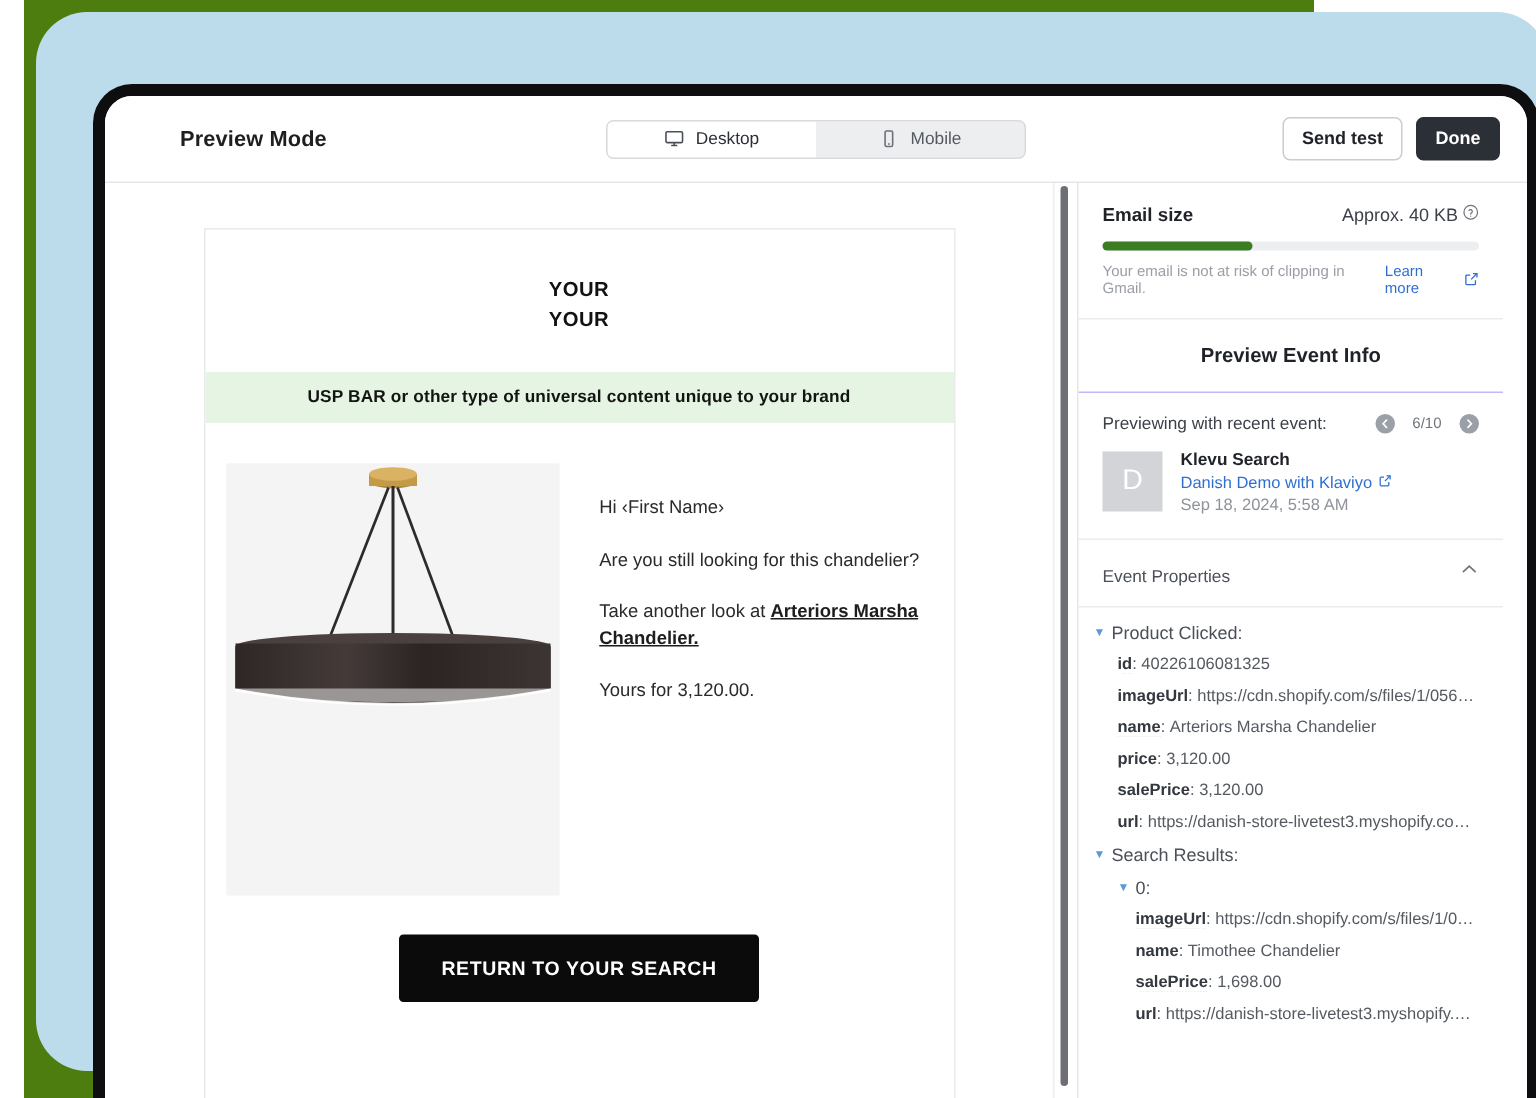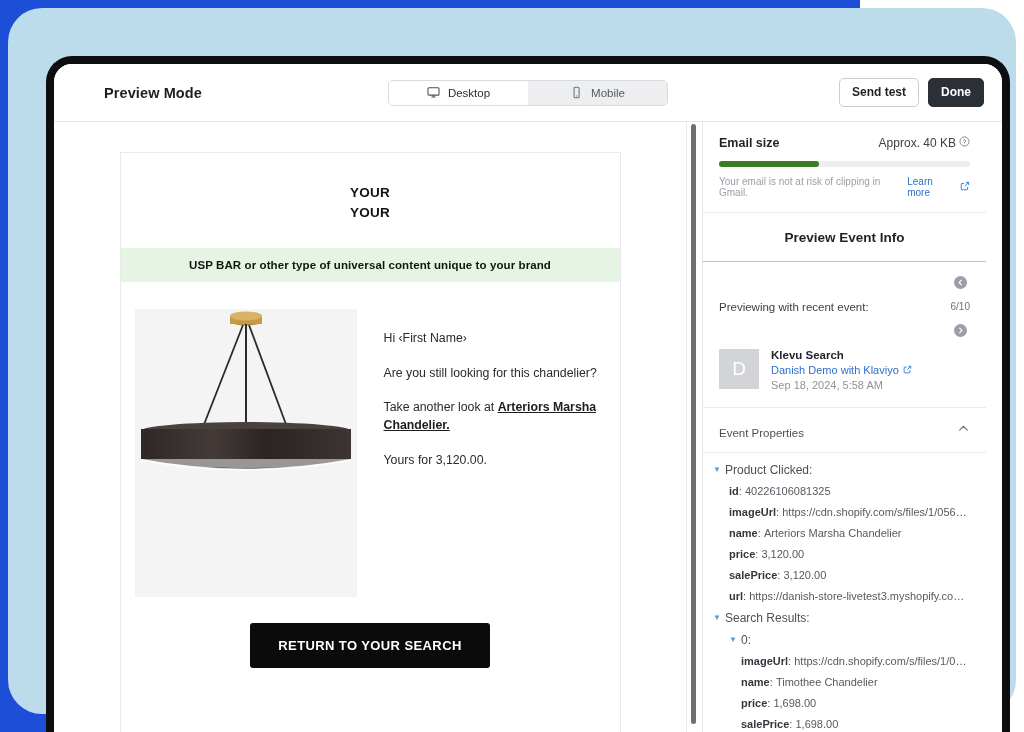--- a/index.html
+++ b/index.html
@@ -4,21 +4,21 @@
 <style>
   * { box-sizing: border-box; margin: 0; padding: 0; }
   html, body {
     width: 1024px; height: 732px;
     font-family: "Liberation Sans", sans-serif;
     background: #ffffff;
     overflow: hidden;
   }
 
   
-  #stage { position: relative; width: 860px; height: 732px; background: #1d4ed8; }
+  #stage { position: relative; width: 860px; height: 732px; background: #4d7c0f; margin-left: 16px; }
   #blue-panel {
     position: absolute; left: 8px; top: 8px; width: 1008px; height: 706px;
     background: #bcdcec; border-radius: 34px;
   }
   #device-bezel {
     position: absolute; left: 46px; top: 56px; width: 964px; height: 690px;
     background: #0e0e10; border-radius: 26px 26px 0 0;
     padding: 8px 8px 0 8px;
   }
   #app-window {
@@ -124,21 +124,21 @@
   #size-bar-fill { height: 6px; border-radius: 4px; background: #3a7d22; width: 40%; }
   #clipping-note { margin-top: 9px; font-size: 10px; color: #9a9ea6; display: flex; align-items: center; gap: 4px; }
   #learn-more-link { color: #2f6fd0; cursor: pointer; }
 
   #preview-event-info-header { padding: 15px 16px; border-bottom: 1px solid #c4b5fd; text-align: center; }
   #preview-event-info-title { font-size: 13.5px; font-weight: 700; color: #1f2227; }
 
   #recent-event-section { padding: 14px 16px 16px 16px; border-bottom: 1px solid #ebebee; }
   #recent-event-row { display: flex; align-items: center; }
   #recent-event-label { font-size: 11.5px; color: #3c4149; }
-  #event-nav { margin-left: auto; display: flex; align-items: center; gap: 12px; flex-direction: column; }
+  #event-nav { margin-left: auto; display: flex; align-items: center; gap: 12px; }
   .nav-circle {
     width: 13px; height: 13px; border-radius: 50%; background: #9ba0a8;
     display: flex; align-items: center; justify-content: center; cursor: pointer;
   }
   #event-counter { font-size: 10px; color: #6f747c; }
   #event-card { display: flex; gap: 12px; margin-top: 12px; }
   #event-avatar {
     width: 40px; height: 40px; background: #d2d4d8; color: #ffffff;
     font-size: 19px; display: flex; align-items: center; justify-content: center;
     flex: none; font-weight: 400;
@@ -382,23 +382,20 @@
               <span class="caret">▼</span>
               <span class="node-label">0:</span>
             </div>
             <div class="kv indent-2">
               <span class="k">imageUrl</span><span class="v">:&nbsp;</span><span class="v">https://cdn.shopify.com/s/files/1/0564/…</span>
             </div>
             <div class="kv indent-2">
               <span class="k">name</span><span class="v">:&nbsp;</span><span class="v">Timothee Chandelier</span>
             </div>
             <div class="kv indent-2">
-              <span class="k">price</span><span class="v">:&nbsp;</span><span class="v">1,698.00</span>
-            </div>
-            <div class="kv indent-2">
               <span class="k">salePrice</span><span class="v">:&nbsp;</span><span class="v">1,698.00</span>
             </div>
             <div class="kv indent-2">
               <span class="k">url</span><span class="v">:&nbsp;</span><span class="v">https://danish-store-livetest3.myshopify.com/…</span>
             </div>
 
           </div>
         </div>
 
       </div>

